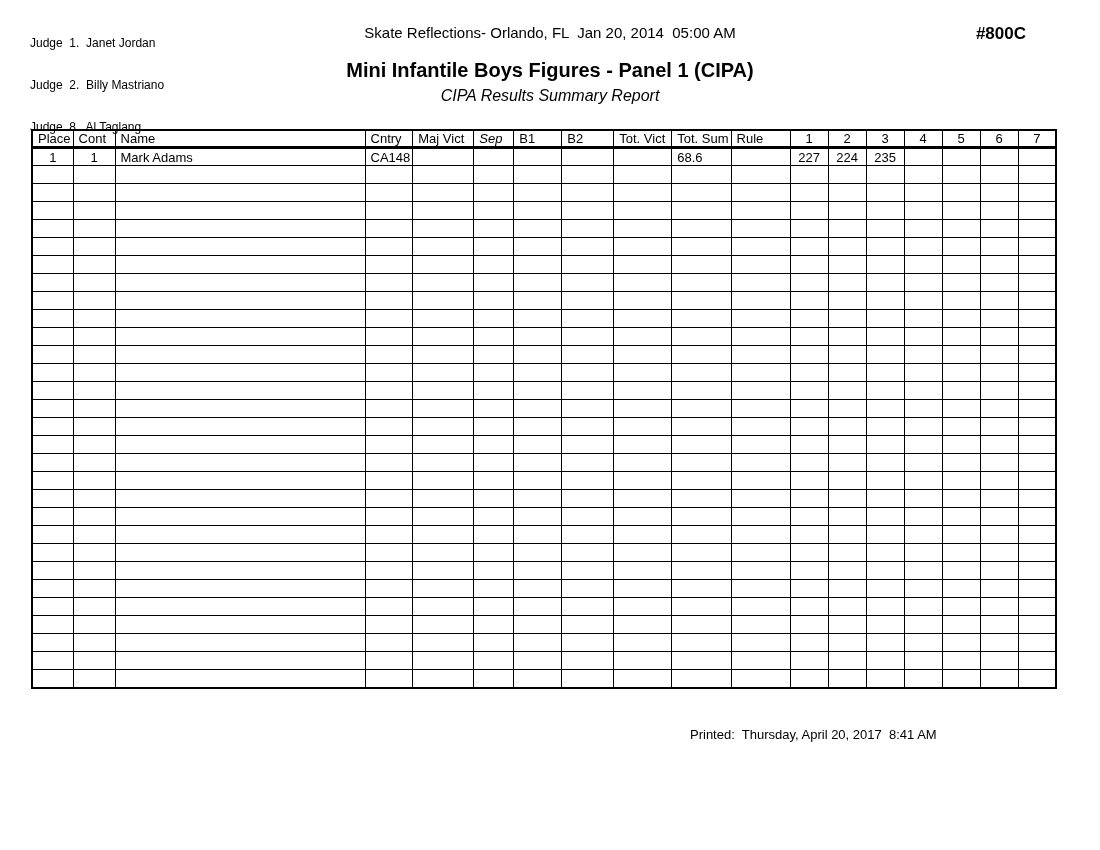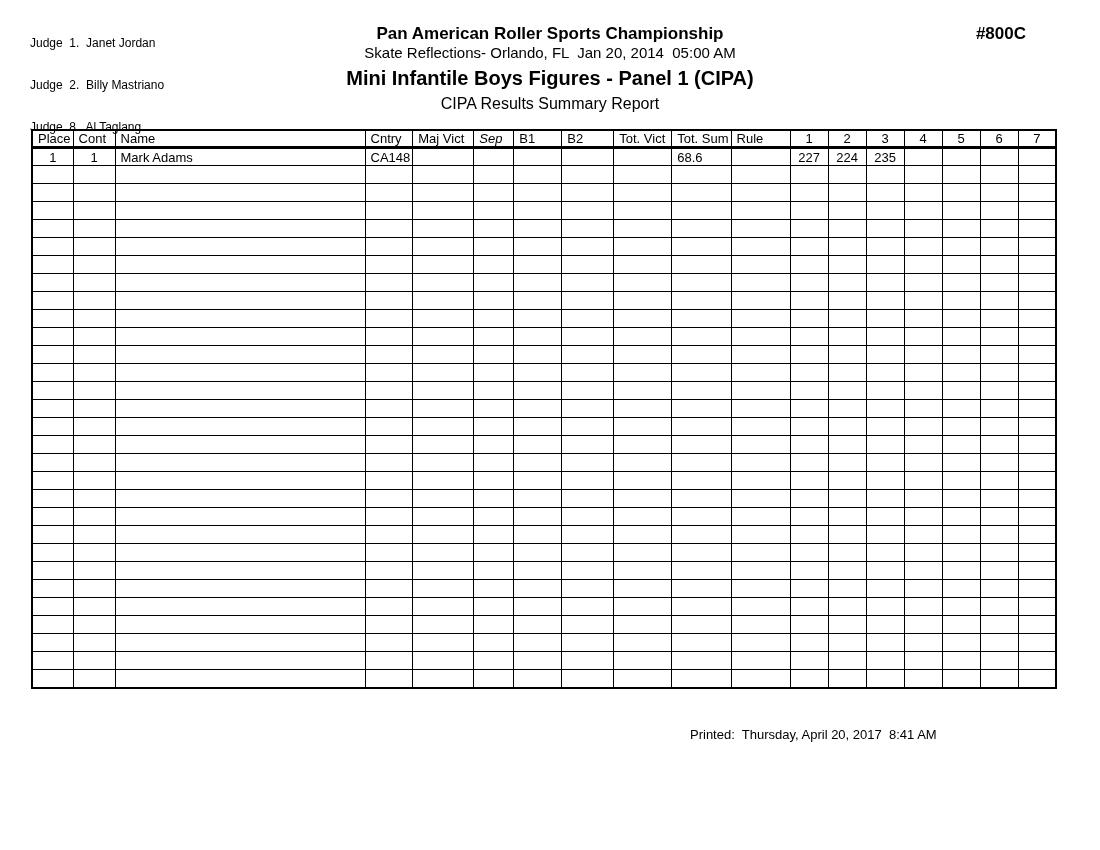--- a/index.html
+++ b/index.html
@@ -11,22 +11,22 @@
   }
   .page { position: relative; width: 1100px; height: 850px; background: #fff; overflow: hidden; }
 
   
   .judges { position: absolute; left: 30px; top: 8px; font-size: 12px; line-height: 14px; white-space: pre; }
 
   
   .titles { position: absolute; left: 0; top: 24px; width: 1100px; text-align: center; }
   .title-main  { font-size: 17px; font-weight: bold; line-height: 20px; white-space: pre; }
   .title-venue { font-size: 15px; line-height: 17px; white-space: pre; }
-  .title-event { font-size: 20px; font-weight: bold; line-height: 25px; margin-top: 5px; white-space: pre; }
-  .title-report{ font-size: 16px; line-height: 18px; margin-top: 4px; white-space: pre; }
+  .title-event { font-size: 20px; font-weight: bold; line-height: 25px; margin-top: 17px; white-space: pre; }
+  .title-report{ font-size: 16px; line-height: 18px; margin-top: 4px; white-space: pre; font-style: italic; }
 
   
   .rightblock { position: absolute; left: 880px; top: 25px; width: 172px; }
   .event-number { font-size: 17px; font-weight: bold; line-height: 18px; text-align: right; padding-right: 26px; }
   .reqs { margin-top: 2px; padding-left: 10px; font-size: 12px; line-height: 13.5px; white-space: pre; }
 
   
   table.results {
     position: absolute; left: 31px; top: 129px;
     border-collapse: collapse; table-layout: fixed;
@@ -52,21 +52,20 @@
 
 <div class="page">
 
   <div class="judges">
     <div>Judge  1.  Janet Jordan</div>
     <div>Judge  2.  Billy Mastriano</div>
     <div>Judge  8.  Al Taglang</div>
   </div>
 
   <div class="titles">
-    <div class="title-main">Pan American Roller Sports Championship</div>
     <div class="title-venue">Skate Reflections- Orlando, FL  Jan 20, 2014  05:00 AM</div>
     <div class="title-event">Mini Infantile Boys Figures - Panel 1 (CIPA)</div>
     <div class="title-report">CIPA Results Summary Report</div>
   </div>
 
   <div class="rightblock">
     <div class="event-number">#800C</div>
   </div>
 
   <table class="results">

